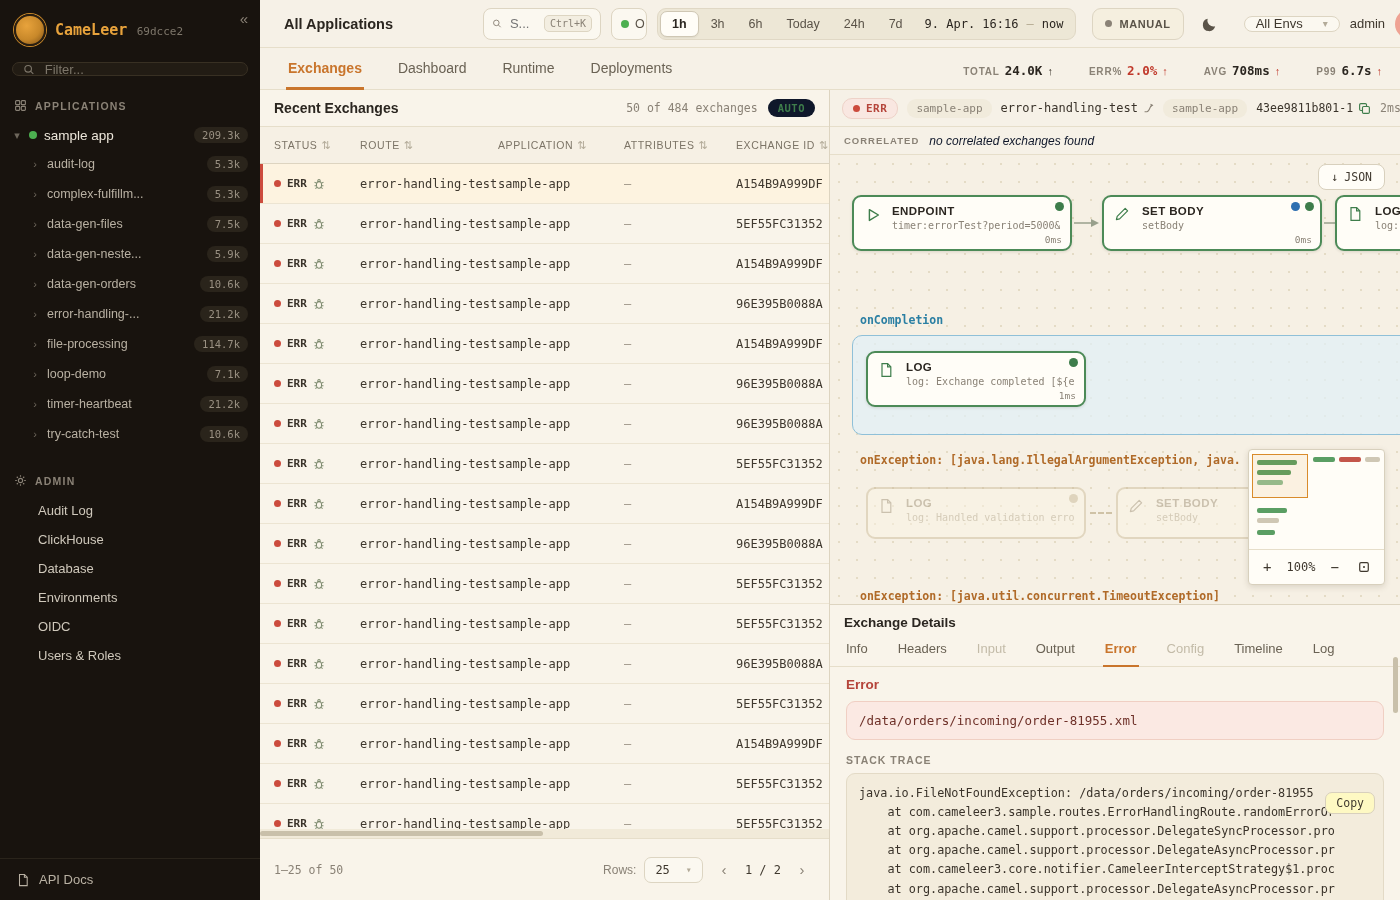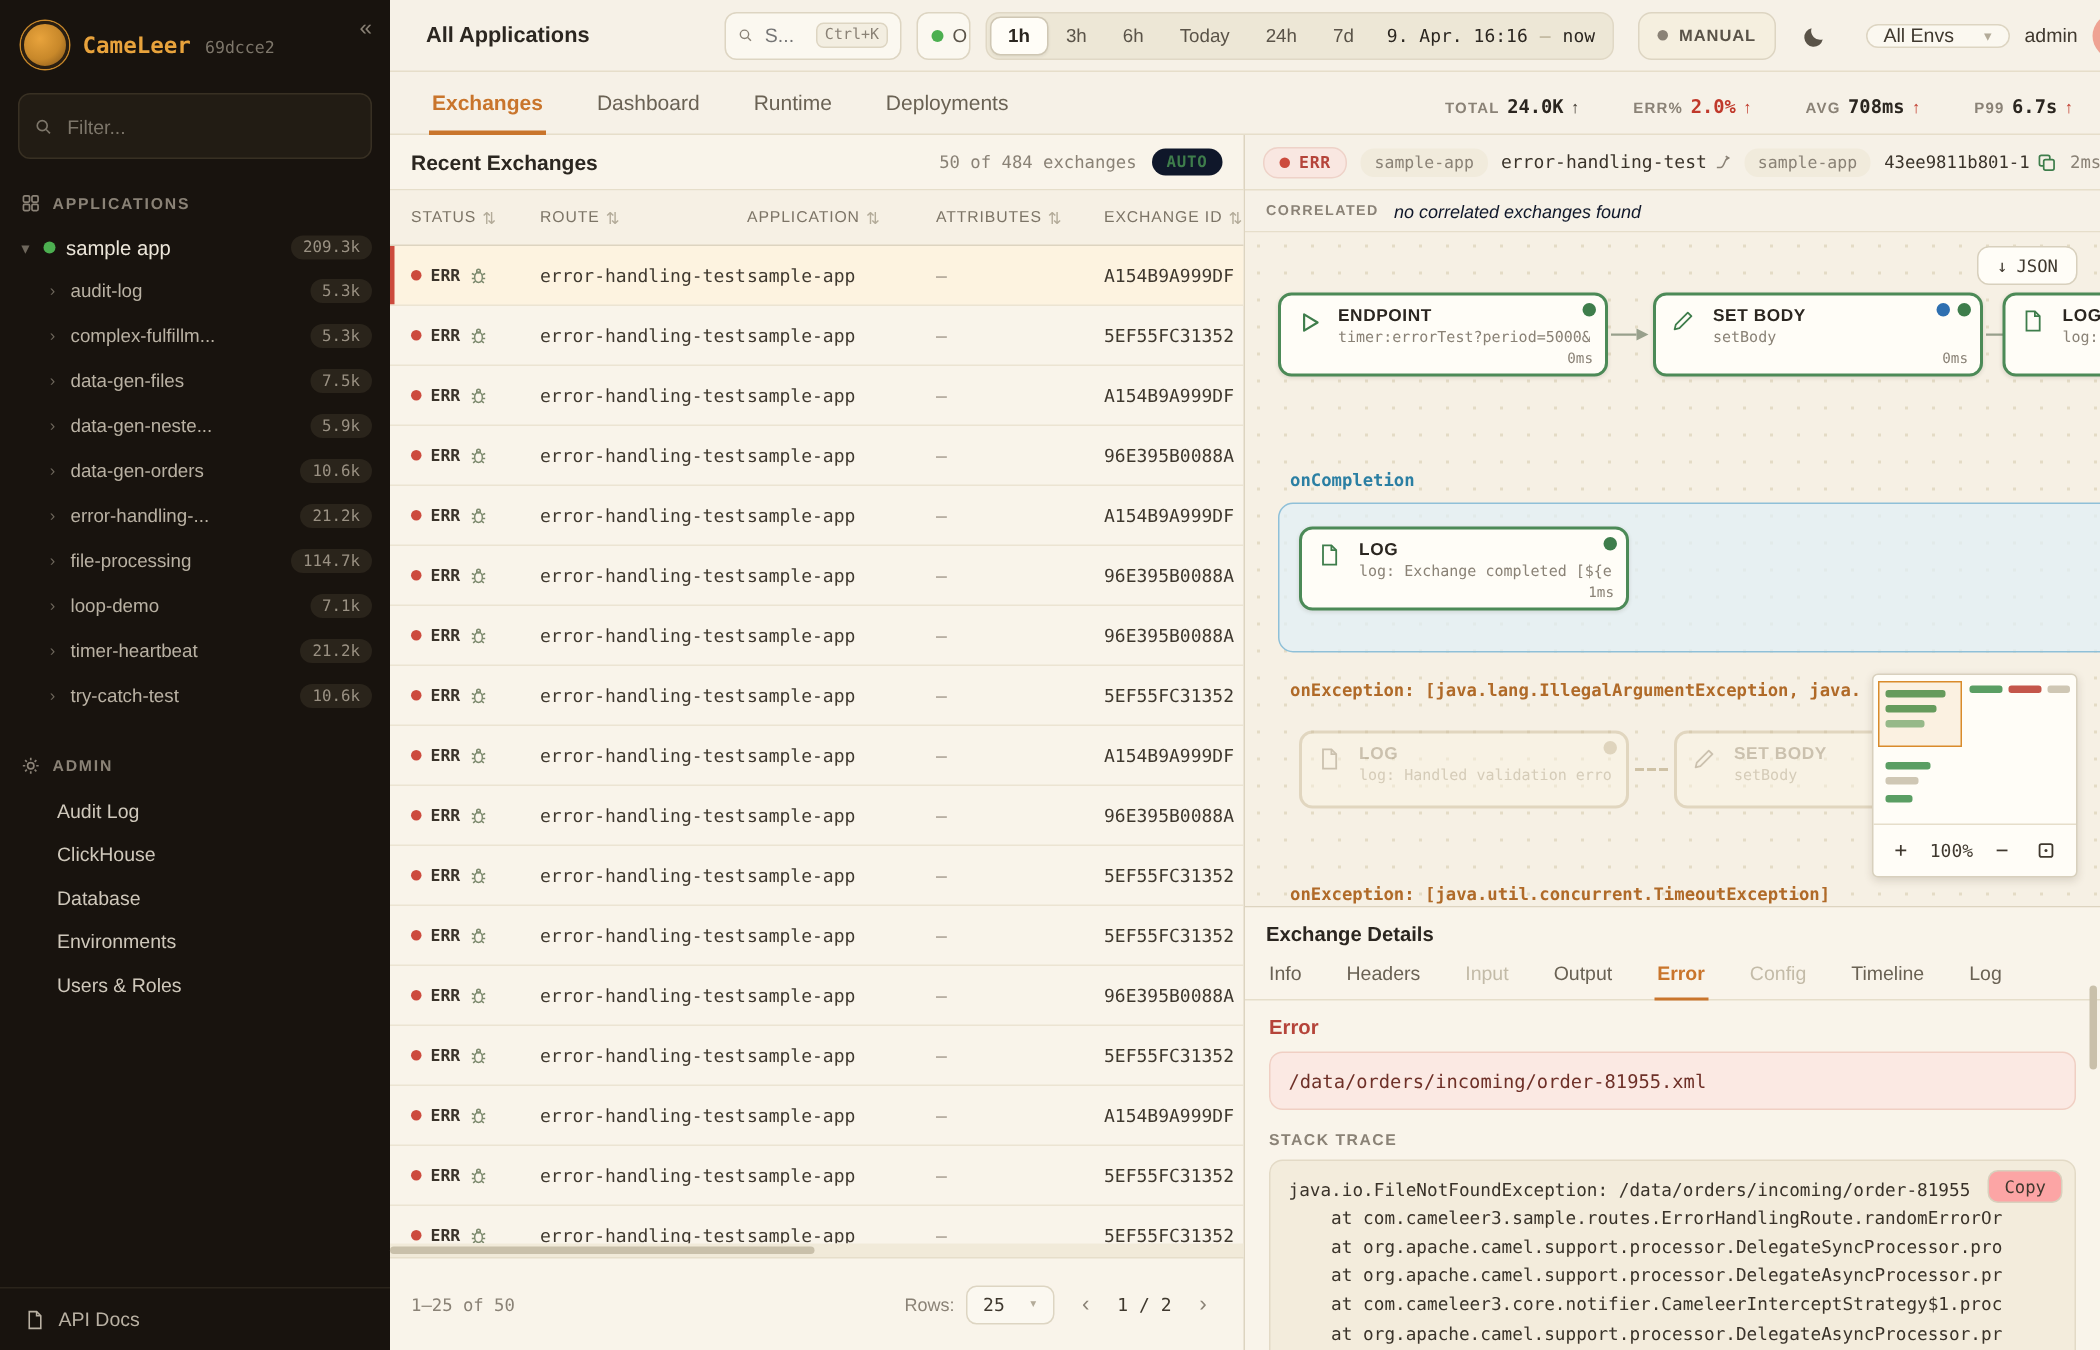--- a/index.html
+++ b/index.html
@@ -10,21 +10,21 @@
   html,body{margin:0;padding:0;width:1400px;height:900px;overflow:hidden;}
   body{display:flex;font-family:"Liberation Sans",sans-serif;background:#f6f1e7;color:#3f382e;}
 
   
   .sidebar{width:260px;flex-shrink:0;background:#18130e;color:#c9c2b6;display:flex;flex-direction:column;}
   .logo-row{display:flex;align-items:center;gap:9px;padding:14px 14px 10px;position:relative;}
   .logo-badge{width:32px;height:32px;border-radius:50%;background:radial-gradient(circle at 38% 35%, #e8a33c 0%, #c8882a 55%, #7a4e16 100%);border:2px solid #2a1f12;box-shadow:0 0 0 1px #c8882a;flex-shrink:0;}
   .logo-title{font-family:"DejaVu Sans Mono",monospace;font-weight:bold;font-size:15px;color:var(--brand);}
   .logo-ver{font-family:"DejaVu Sans Mono",monospace;font-size:11px;color:#7d766a;margin-left:5px;}
   .collapse-btn{position:absolute;right:12px;top:10px;color:#8a8276;font-size:15px;cursor:pointer;}
-  .filter-box{margin:6px 12px 14px;background:#221c14;border:1px solid #383023;border-radius:8px;height:44px;display:flex;align-items:center;padding:0 10px;gap:8px;color:#7d766a;}
+  .filter-box{margin:6px 12px 14px;background:#221c14;border:1px solid #383023;border-radius:8px;height:14px;display:flex;padding:0 10px;gap:8px;color:#7d766a;}
   .filter-box input{background:transparent;border:none;outline:none;color:#d5cec2;font-size:13px;width:100%;font-family:"Liberation Sans",sans-serif;}
   .filter-box input::placeholder{color:#7d766a;}
   .side-section{display:flex;align-items:center;gap:8px;padding:9px 14px;color:#8a8276;font-size:10.5px;letter-spacing:1.2px;font-weight:bold;}
   .app-row{display:flex;align-items:center;gap:7px;padding:6px 12px;font-size:13.5px;color:#ece6da;cursor:pointer;}
   .chev{color:#6e675c;font-size:11px;width:10px;text-align:center;flex-shrink:0;}
   .dot-green{width:8px;height:8px;border-radius:50%;background:#4caf50;flex-shrink:0;}
   .count-pill{margin-left:auto;background:#2a241b;border-radius:9px;padding:2px 8px;font-family:"DejaVu Sans Mono",monospace;font-size:10.5px;color:#9a9183;flex-shrink:0;}
   .route-item{display:flex;align-items:center;gap:7px;padding:7px 12px 7px 30px;font-size:12.5px;color:#b9b1a3;cursor:pointer;}
   .admin-section{margin-top:16px;}
   .admin-item{padding:7px 14px 7px 38px;font-size:13px;color:#cfc8bb;cursor:pointer;}
@@ -143,21 +143,21 @@
   .det-tabs{display:flex;gap:26px;padding:0 14px;border-bottom:1px solid #e6deca;flex-shrink:0;}
   .det-tab{padding:6px 2px 9px;font-size:13px;color:#6a6254;cursor:pointer;border-bottom:2px solid transparent;margin-bottom:-1px;}
   .det-tab.active{color:var(--accent);font-weight:bold;border-bottom-color:var(--accent);}
   .det-tab.disabled{color:#c3bba8;}
   .det-body{padding:10px 16px;overflow:hidden;flex:1;min-height:0;}
   .err-heading{color:var(--error);font-weight:bold;font-size:13.5px;margin-bottom:9px;}
   .err-box{background:#fbe9e3;border:1px solid #f0cfc3;border-radius:9px;padding:11px 12px;font-family:"DejaVu Sans Mono",monospace;font-size:12.5px;color:#6e3028;}
   .stack-label{margin:14px 0 7px;font-size:10.5px;font-weight:bold;letter-spacing:1px;color:#8a8276;}
   .stack-box{position:relative;background:#f3ecdc;border:1px solid #e3dac6;border-radius:9px;padding:10px 12px;font-family:"DejaVu Sans Mono",monospace;font-size:11.8px;line-height:1.62;color:#3a332a;overflow:hidden;}
   .stack-line{white-space:pre;overflow:hidden;}
-  .copy-btn{position:absolute;top:6px;right:8px;background:#fca5a5;border:1px solid #d8d0bd;border-radius:7px;padding:3px 10px;font-family:"DejaVu Sans Mono",monospace;font-size:11.5px;color:#3f382e;cursor:pointer;}
+  .copy-btn{position:absolute;top:18px;right:8px;background:#fef9c3;border:1px solid #d8d0bd;border-radius:7px;padding:3px 10px;font-family:"DejaVu Sans Mono",monospace;font-size:11.5px;color:#3f382e;cursor:pointer;}
   .v-scroll{position:absolute;right:2px;top:52px;width:5px;height:56px;background:#c9c0aa;border-radius:3px;cursor:pointer;}
 </style>
 </head>
 <body>
 
 <aside class="sidebar">
   <div class="logo-row">
     <div class="logo-badge"></div>
     <div>
       <span class="logo-title">CameLeer</span>
@@ -265,20 +265,21 @@
     <div>
 
         <div class="admin-item">Audit Log</div>
 
         <div class="admin-item">ClickHouse</div>
 
         <div class="admin-item">Database</div>
 
         <div class="admin-item">Environments</div>
 
+        <div class="admin-item">OIDC</div>
 
         <div class="admin-item">Users &amp; Roles</div>
       </div>
   </div>
 
   <div class="side-footer">
     <svg viewBox="0 0 20 20" width="14" height="14" fill="none" stroke="currentColor" stroke-width="1.5">
         <path d="M5 2h7l4 4v12H5z"></path>
         <path d="M12 2v4h4"></path>
       </svg>

